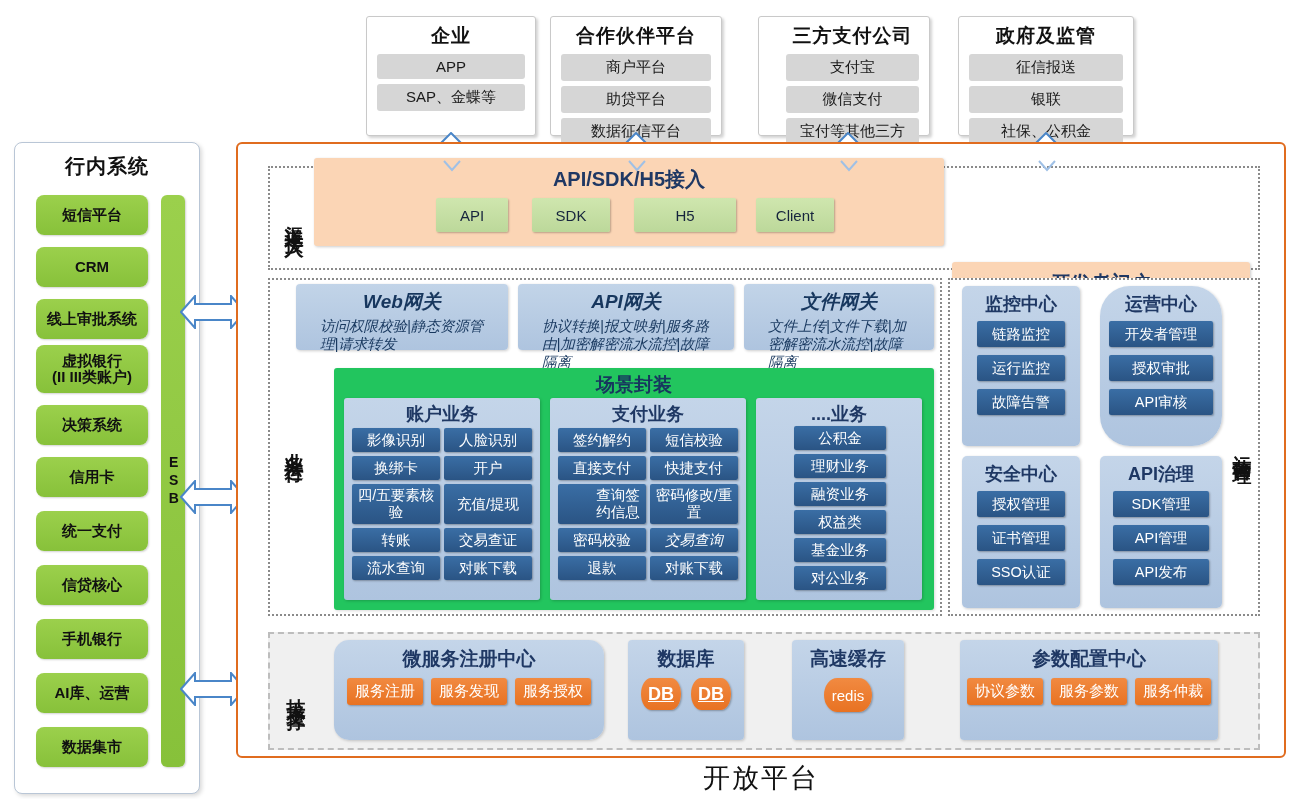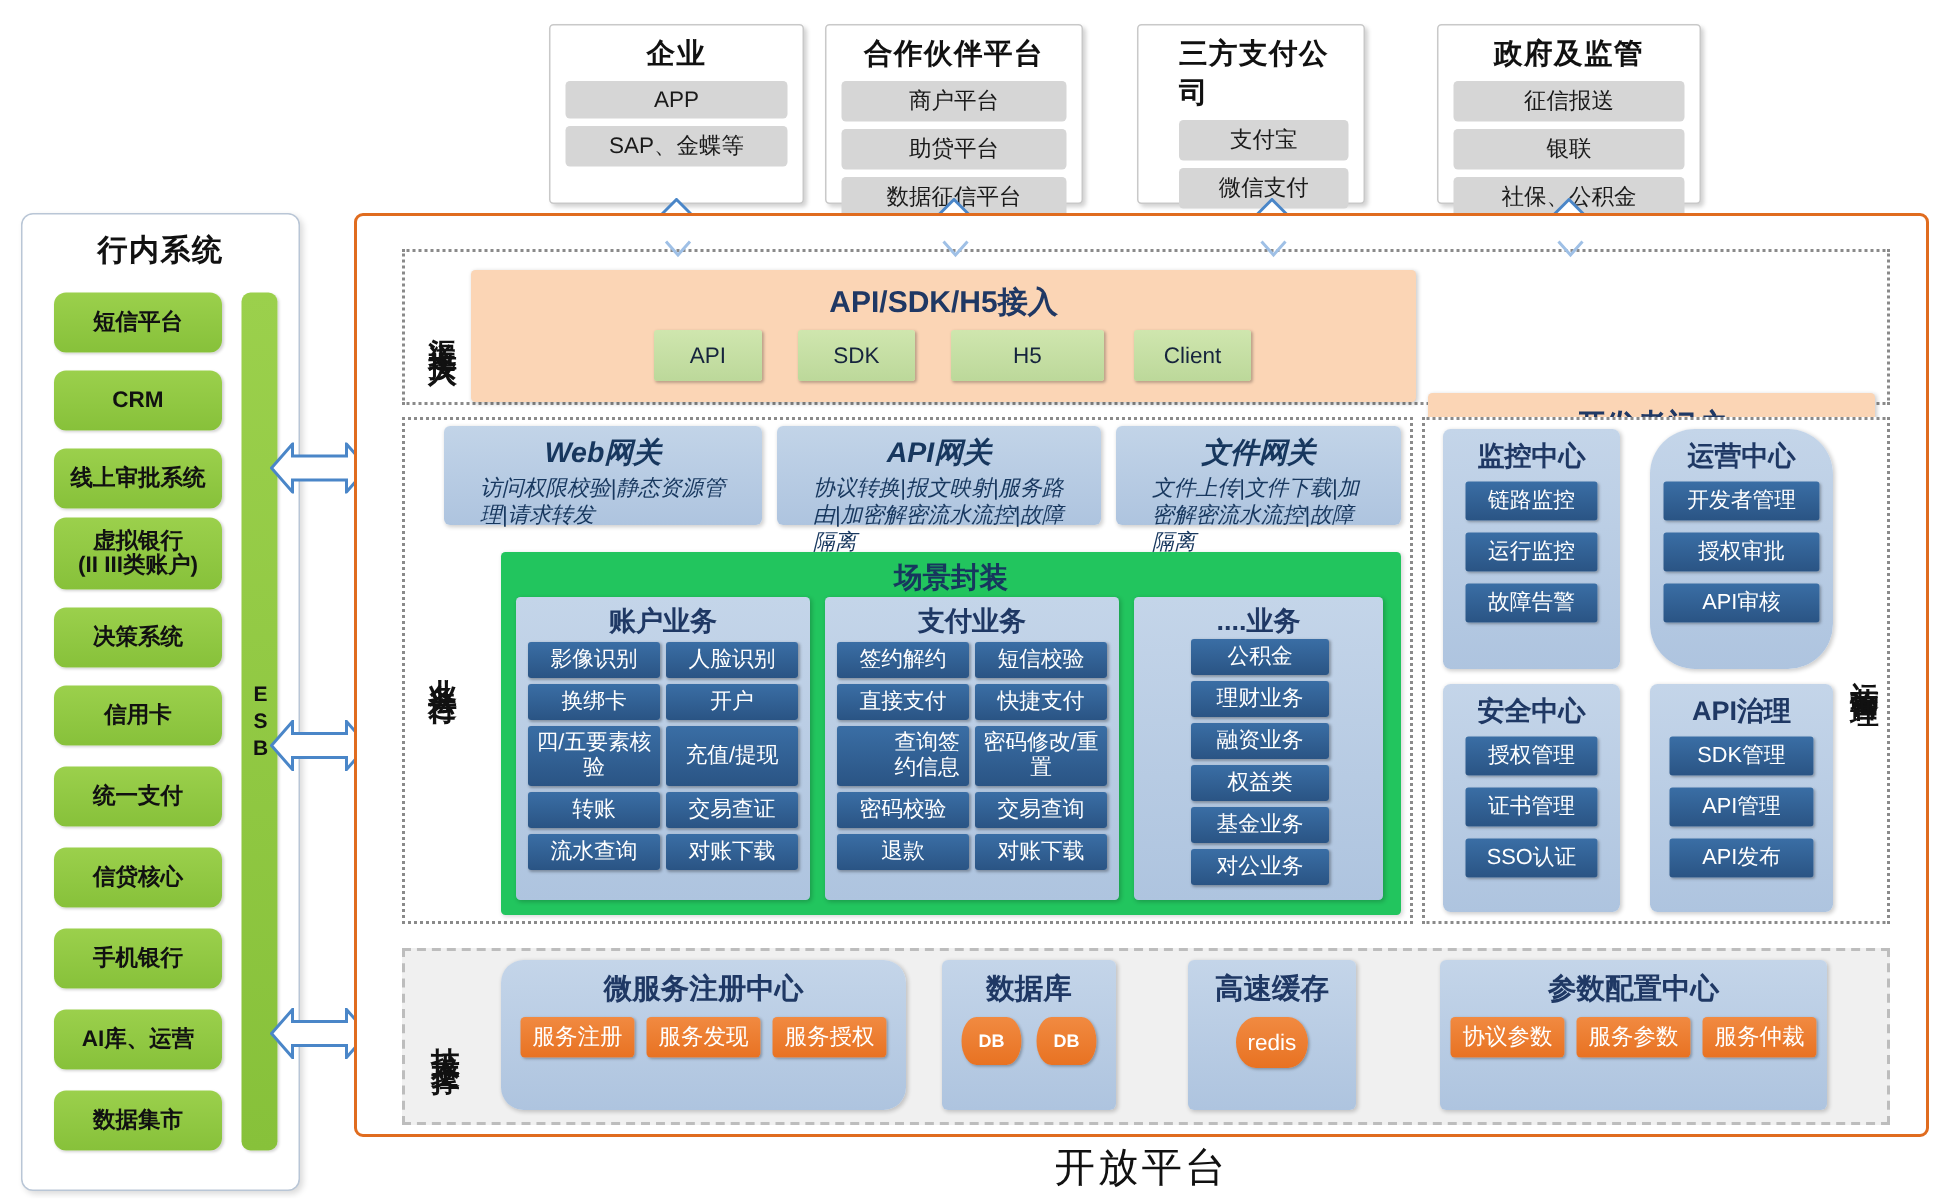--- a/index.html
+++ b/index.html
@@ -170,24 +170,25 @@
     background:linear-gradient(180deg,#f18a41 0%,#e87222 100%);
     color:#ffffff; font-size:15px;
     border-radius:3px;
     box-shadow:1px 1px 2px rgba(0,0,0,.28);
     display:flex; align-items:center; justify-content:center;
     padding:4px 8px;
   }
   .db-cyl {
     background:#ed7d31;
     background:linear-gradient(180deg,#f18a41 0%,#e87222 100%);
-    color:#fff; font-size:12px; font-weight:bold;
+    color:#fff; font-size:18px; font-weight:bold;
     border-radius:10px/16px;
     display:flex; align-items:center; justify-content:center;
     box-shadow:1px 1px 2px rgba(0,0,0,.28);
+    text-decoration:underline;
   }
   .redis-cyl {
     background:linear-gradient(180deg,#f18a41 0%,#e87222 100%);
     color:#fff; font-size:15px;
     border-radius:14px/18px;
     display:flex; align-items:center; justify-content:center;
     box-shadow:1px 1px 2px rgba(0,0,0,.28);
   }
   .row { display:flex; }
 </style>
@@ -200,21 +201,21 @@
   <div class="ext-item">SAP、金蝶等</div>
 </div>
 
 <div class="abs ext-box" style="left:550px; top:16px; width:172px; height:120px;">
   <div class="ext-title">合作伙伴平台</div>
   <div class="ext-item">商户平台</div>
   <div class="ext-item">助贷平台</div>
   <div class="ext-item">数据征信平台</div>
 </div>
 
-<div class="abs ext-box" style="left:758px; top:16px; width:152px; height:120px;padding-left:27px;">
+<div class="abs ext-box" style="left:758px; top:16px; width:172px; height:120px;padding-left:27px;">
   <div class="ext-title">三方支付公司</div>
   <div class="ext-item">支付宝</div>
   <div class="ext-item">微信支付</div>
   <div class="ext-item">宝付等其他三方</div>
 </div>
 
 <div class="abs ext-box" style="left:958px; top:16px; width:176px; height:120px;">
   <div class="ext-title">政府及监管</div>
   <div class="ext-item">征信报送</div>
   <div class="ext-item">银联</div>
@@ -288,21 +289,21 @@
 </svg>
 
 <div class="abs platform-frame" style="left:236px; top:142px; width:1050px; height:616px;"></div>
 
 <div class="abs platform-caption" style="left:236px; top:760px; width:1050px;">开放平台</div>
 
 <div class="abs dotted" style="left:268px; top:166px; width:992px; height:104px;"></div>
 
 <div class="abs vlabel" style="left:278px; top:172px; width:32px; height:92px;">渠道接入</div>
 
-<div class="abs chan-card" style="left:314px; top:180px; width:630px; height:88px;">
+<div class="abs chan-card" style="left:314px; top:158px; width:630px; height:88px;">
   <div class="chan-title">API/SDK/H5接入</div>
   <div class="abs chan-chip" style="left:122px; top:40px; width:72px; height:34px;">
       <span>API</span>
     </div>
   <div class="abs chan-chip" style="left:218px; top:40px; width:78px; height:34px;">
       <span>SDK</span>
     </div>
   <div class="abs chan-chip" style="left:320px; top:40px; width:102px; height:34px;">
       <span>H5</span>
     </div>
@@ -410,21 +411,21 @@
       </div>
     <div class="abs chip" style="left:100px; top:30px; width:88px; height:24px;">
         <span>短信校验</span>
       </div>
     <div class="abs chip" style="left:100px; top:58px; width:88px; height:24px;">
         <span>快捷支付</span>
       </div>
     <div class="abs chip" style="left:100px; top:86px; width:88px; height:40px;">
         <span>密码修改/重置</span>
       </div>
-    <div class="abs chip" style="left:100px; top:130px; width:88px; height:24px;">
+    <div class="abs chip" style="left:100px; top:130px; width:88px; height:24px;font-style:italic;">
         <span>交易查询</span>
       </div>
     <div class="abs chip" style="left:100px; top:158px; width:88px; height:24px;">
         <span>对账下载</span>
       </div>
   </div>
 
   <div class="abs grp-card" style="left:422px; top:30px; width:166px; height:202px;">
     <div class="grp-title">....业务</div>
     <div class="abs chip" style="left:38px; top:28px; width:92px; height:24px;">

